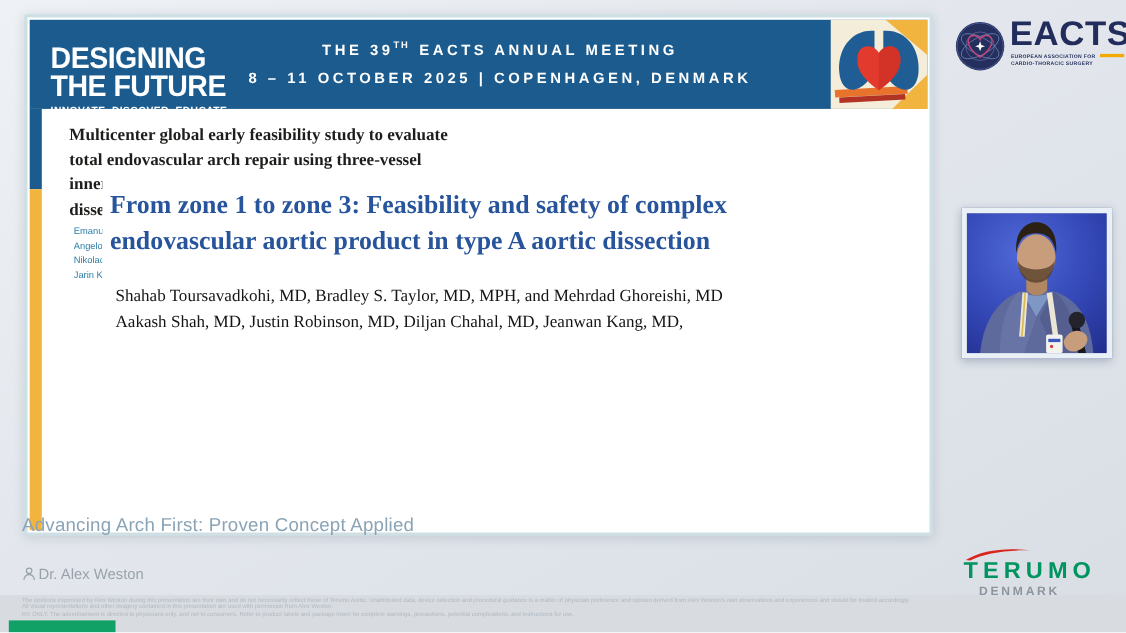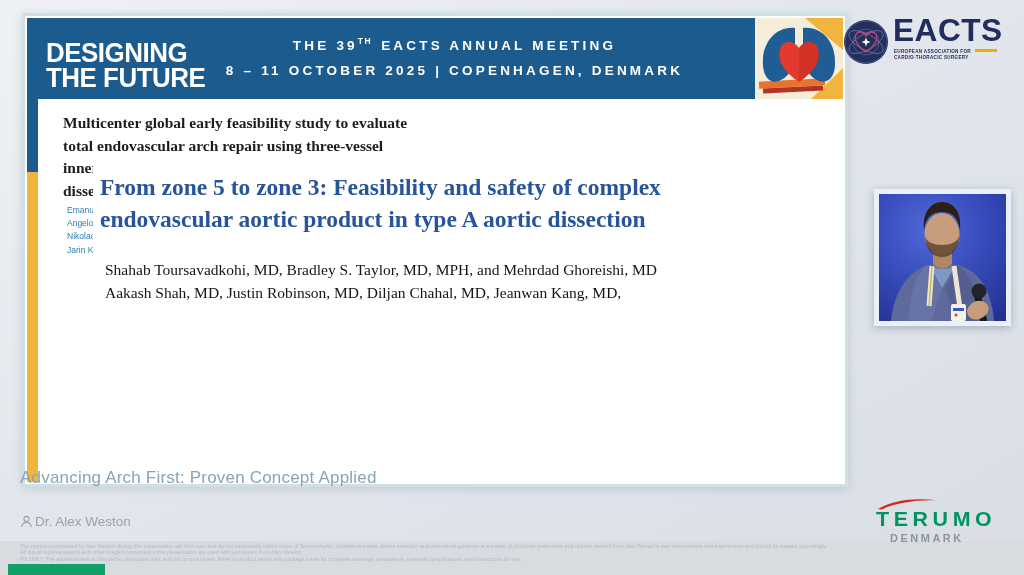--- a/index.html
+++ b/index.html
@@ -47,21 +47,21 @@
   .front-paper { position:absolute; left:68px; top:146px; right:2px; bottom:2px;
           background:#ffffff; z-index:2; }
   .front-title { position:absolute; left:7px; top:10px;
           font-family:"Liberation Serif", serif; font-weight:bold; font-size:23.5px;
           line-height:31.5px; color:#27549b; white-space:nowrap; }
   .front-authors { position:absolute; left:12px; top:96px;
           font-family:"Liberation Serif", serif; font-size:15.5px; line-height:23px;
           color:#151515; white-space:nowrap; }
 
   
-  .eacts { position:absolute; left:841px; top:16px; width:152px; height:54px; z-index:1; }
+  .eacts { position:absolute; left:866px; top:16px; width:152px; height:54px; z-index:1; }
   .eacts-emblem { position:absolute; left:2px; top:3px; }
   .eacts-word { position:absolute; left:52px; top:-3px; font-size:31px; font-weight:bold;
           color:#232d5c; letter-spacing:0.5px; transform:scaleX(1.02); transform-origin:left; }
   .eacts-sub { position:absolute; left:53px; top:33px; font-size:4.6px; line-height:6px;
           color:#232d5c; font-weight:bold; letter-spacing:0.3px; white-space:nowrap; }
   .eacts-bar { display:inline-block; width:22px; height:3px; background:#f2a900;
           margin-left:4px; vertical-align:1px; }
 
   
   .video-thumb { position:absolute; left:874px; top:189px; width:137px; height:137px;
@@ -133,21 +133,21 @@
     </div>
     <div class="bg-authors">
       <div class="bg-author-frag">Emanuel I</div>
       <div class="bg-author-frag">Angelos K</div>
       <div class="bg-author-frag">Nikolaos</div>
       <div class="bg-author-frag">Jarin Krat</div>
     </div>
 
     <div class="front-paper">
       <div class="front-title">
-        <div>From zone 5 to zone 3: Feasibility and safety of complex</div>
+        <div>From zone 1 to zone 3: Feasibility and safety of complex</div>
         <div>endovascular aortic product in type A aortic dissection</div>
       </div>
       <div class="front-authors">
         <div>Shahab Toursavadkohi, MD, Bradley S. Taylor, MD, MPH, and Mehrdad Ghoreishi, MD</div>
         <div>Aakash Shah, MD, Justin Robinson, MD, Diljan Chahal, MD, Jeanwan Kang, MD,</div>
       </div>
     </div>
   </div>
 
   <div class="eacts">

